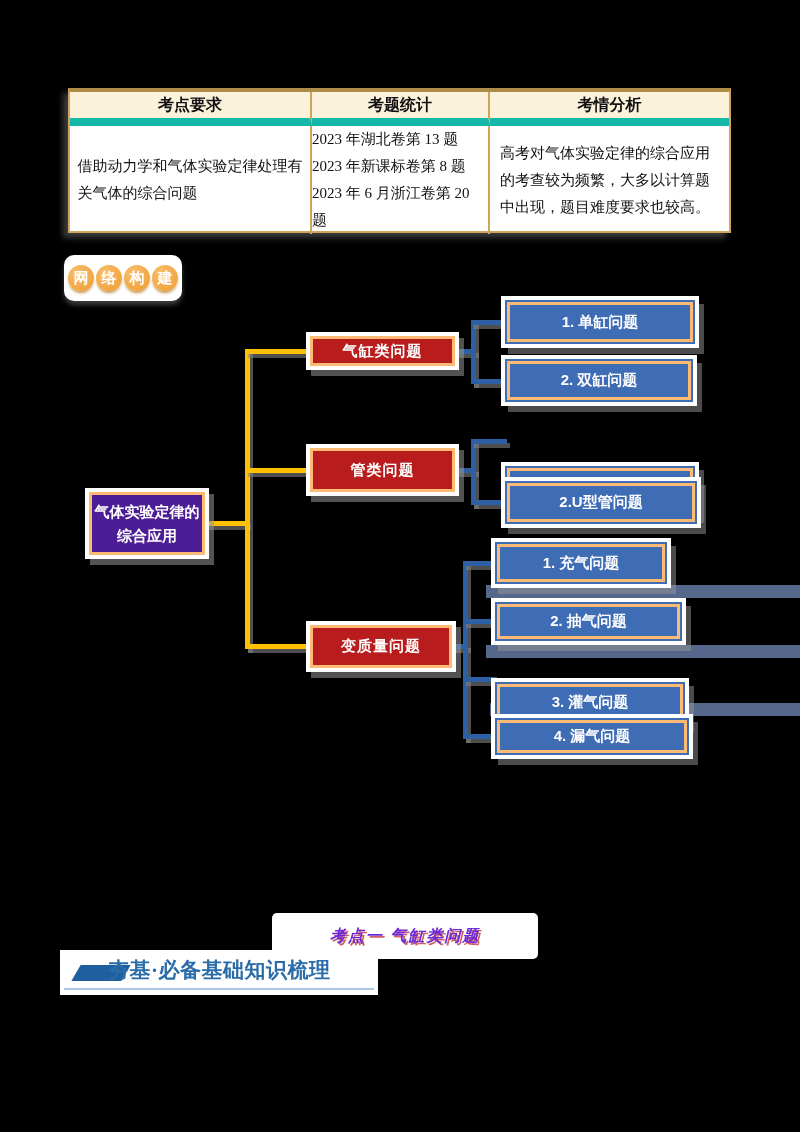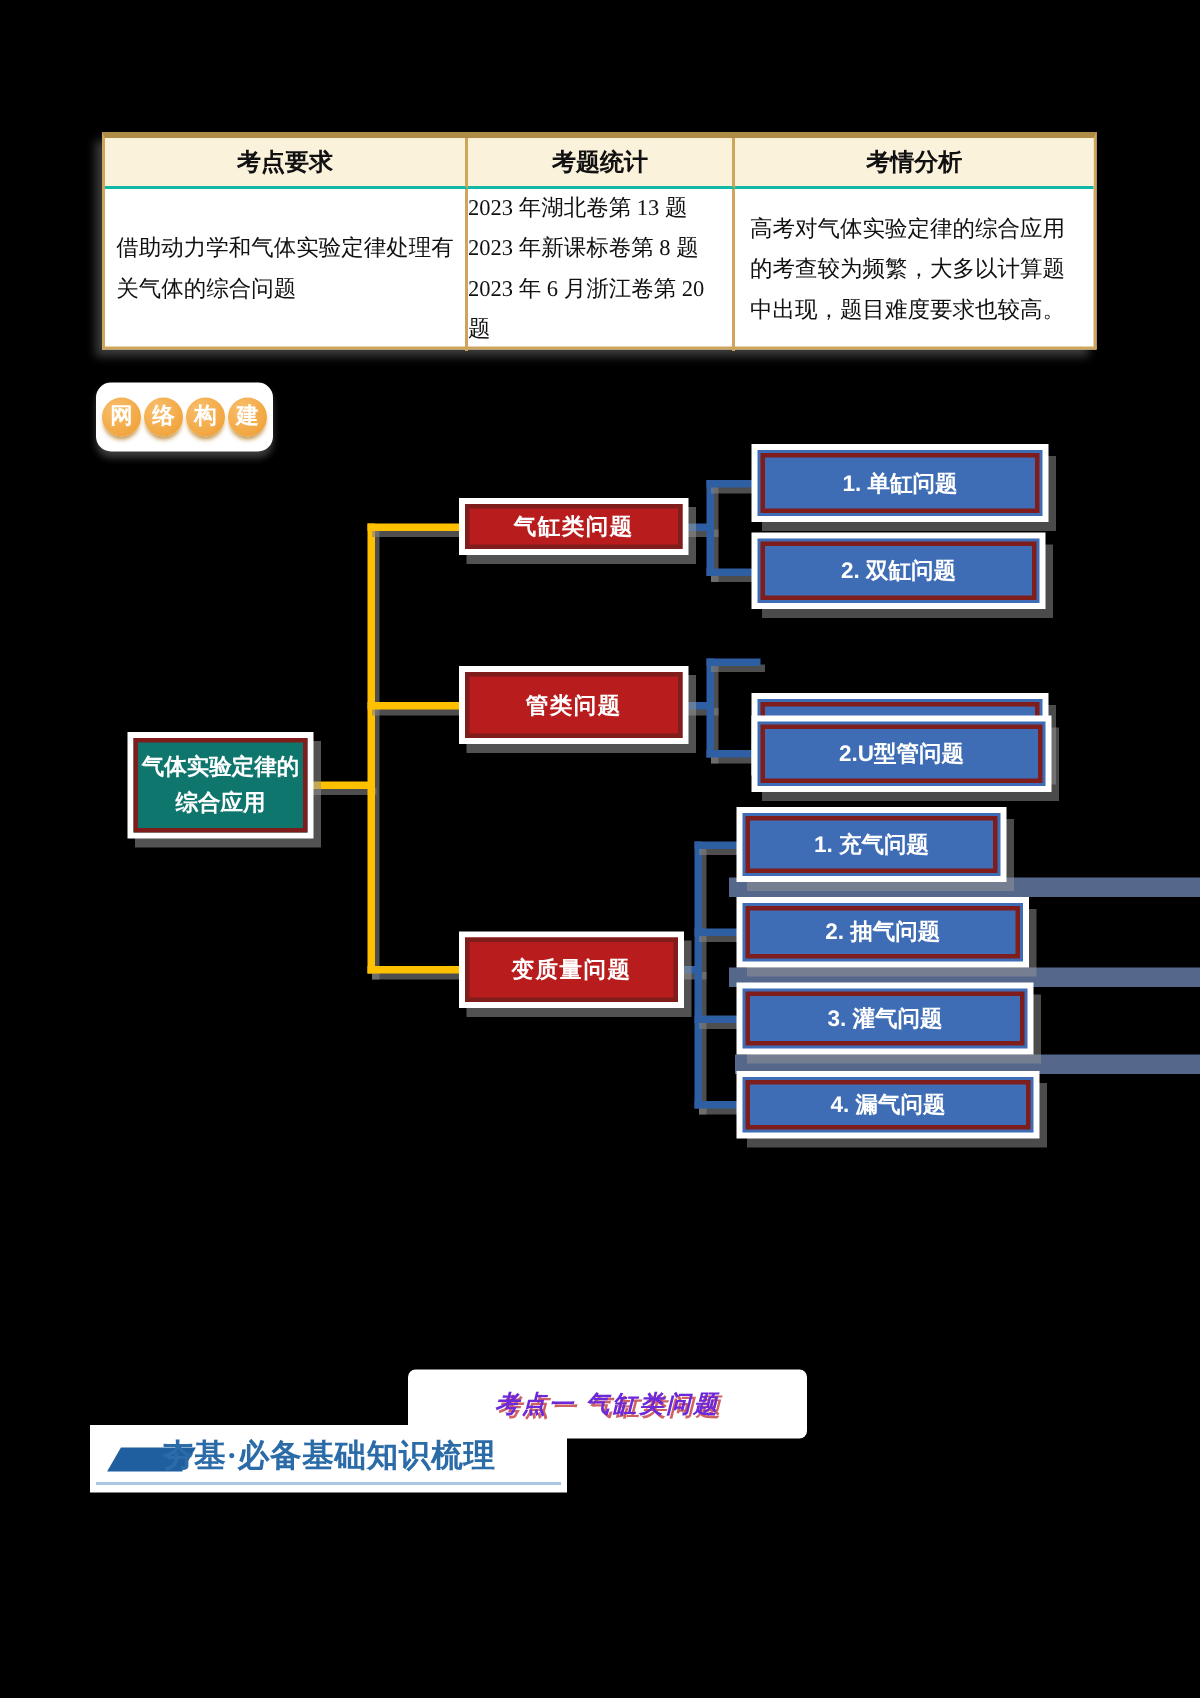--- a/index.html
+++ b/index.html
@@ -11,21 +11,21 @@
   
   .exam-table {
     position:absolute; left:68px; top:88px; width:663px; height:145px;
     box-sizing:border-box; background:#fff;
     border:2px solid #CFA55C; border-top:4px solid #AE8C45;
     box-shadow:-5px 5px 6px rgba(110,110,110,.55);
     display:grid; grid-template-columns:242px 178px 1fr; grid-template-rows:34px 1fr;
     color:#111;
   }
   .th {
-    background:#FBF2DC; border-bottom:2px solid #14b8a6;
+    background:#FBF2DC; border-bottom:8px solid #14b8a6;
     font-weight:bold; font-size:16px;
     display:flex; align-items:center; justify-content:center;
   }
   .td {
     font-size:15px; line-height:1.8; white-space:pre-line;
     display:flex; align-items:center; justify-content:center; text-align:left;
   }
   .cdiv { border-right:2px solid #CFA55C; }
   .td.analysis { text-align:left; justify-content:flex-start; padding:4px 10px; }
 
@@ -39,26 +39,26 @@
   .badge-circle {
     width:26px; height:26px; border-radius:50%;
     background:radial-gradient(circle at 35% 30%, #F8BE6B, #EF9C2F);
     color:#fff; font:bold 15px/26px "Liberation Sans", sans-serif; text-align:center;
     box-shadow:0 3px 3px -1px rgba(190,140,60,.9);
   }
 
   
   .node {
     position:absolute; box-sizing:border-box; z-index:3;
-    border:3px solid #7f1d1d; color:#fff; text-align:center;
+    border:3px solid #fdba74; color:#fff; text-align:center;
     font-family:"Liberation Sans", sans-serif; font-weight:bold;
     display:flex; align-items:center; justify-content:center;
   }
   .node.root {
-    background:#0f766e; font-size:15px; white-space:pre-line; line-height:1.55;
+    background:#4c1d95; font-size:15px; white-space:pre-line; line-height:1.55;
     box-shadow:0 0 0 4px #fff, 5px 6px 0 4px rgba(150,150,150,.55);
   }
   .node.branch {
     background:#b91c1c; font-size:15px; letter-spacing:1px;
     box-shadow:0 0 0 4px #fff, 5px 6px 0 4px rgba(150,150,150,.55);
   }
   .node.child {
     background:#3E6CB5; font-size:15px;
     box-shadow:0 0 0 2px #3E6CB5, 0 0 0 6px #fff, 6px 7px 0 5px rgba(150,150,150,.5);
   }
@@ -153,21 +153,21 @@
   <div class="node branch" style="left:310px; top:336px; width:145px; height:30px;">气缸类问题</div>
   <div class="node branch" style="left:310px; top:448px; width:145px; height:44px;">管类问题</div>
   <div class="node branch" style="left:310px; top:625px; width:142px; height:43px;">变质量问题</div>
 
   <div class="node child" style="left:507px; top:302px; width:186px; height:40px;">1. 单缸问题</div>
   <div class="node child" style="left:507px; top:361px; width:184px; height:39px;">2. 双缸问题</div>
   <div class="node child" style="left:507px; top:420px; width:186px; height:43px;margin-top:48px;">1. 单管问题</div>
   <div class="node child" style="left:507px; top:483px; width:188px; height:39px;">2.U型管问题</div>
   <div class="node child" style="left:497px; top:544px; width:168px; height:38px;">1. 充气问题</div>
   <div class="node child" style="left:497px; top:604px; width:183px; height:35px;">2. 抽气问题</div>
-  <div class="node child" style="left:497px; top:661px; width:186px; height:36px;">3. 灌气问题</div>
+  <div class="node child" style="left:497px; top:684px; width:186px; height:36px;">3. 灌气问题</div>
   <div class="node child" style="left:497px; top:720px; width:190px; height:33px;">4. 漏气问题</div>
 
   <div class="topic-patch">
     <span class="topic-title">考点一 气缸类问题</span>
   </div>
 
   <div class="section-block">
     <div class="section-flag"></div>
     <div class="section-title">夯基·必备基础知识梳理</div>
     <div class="section-underline"></div>

